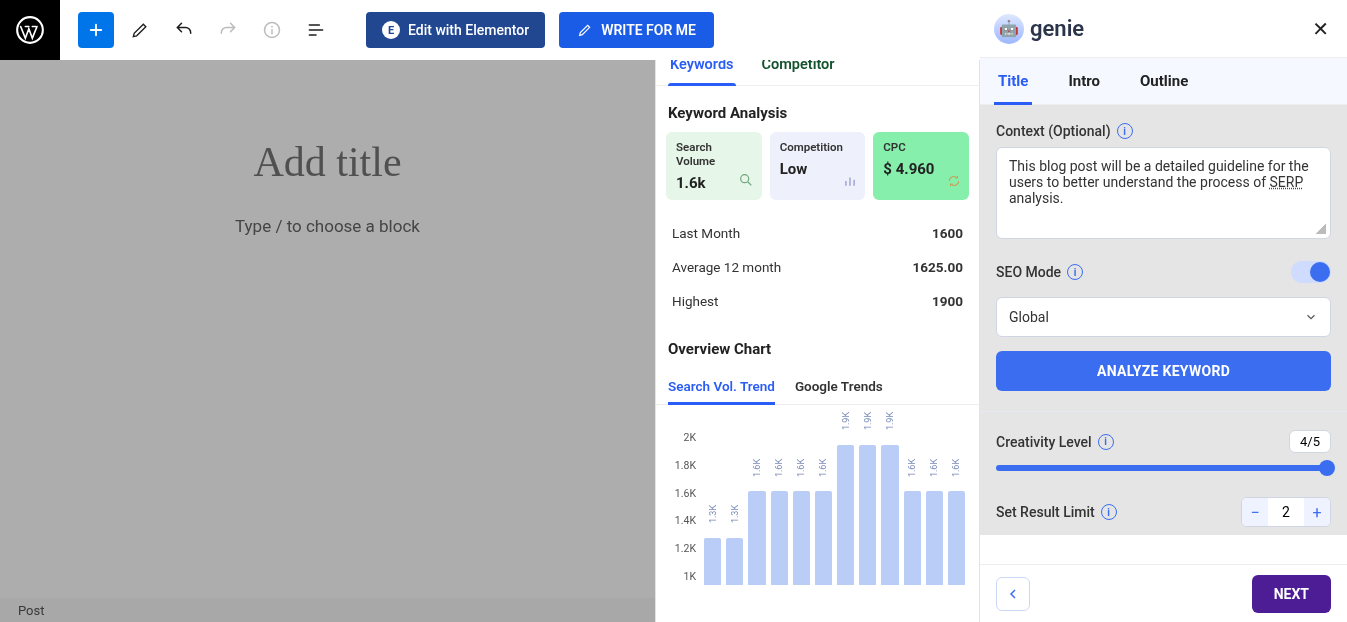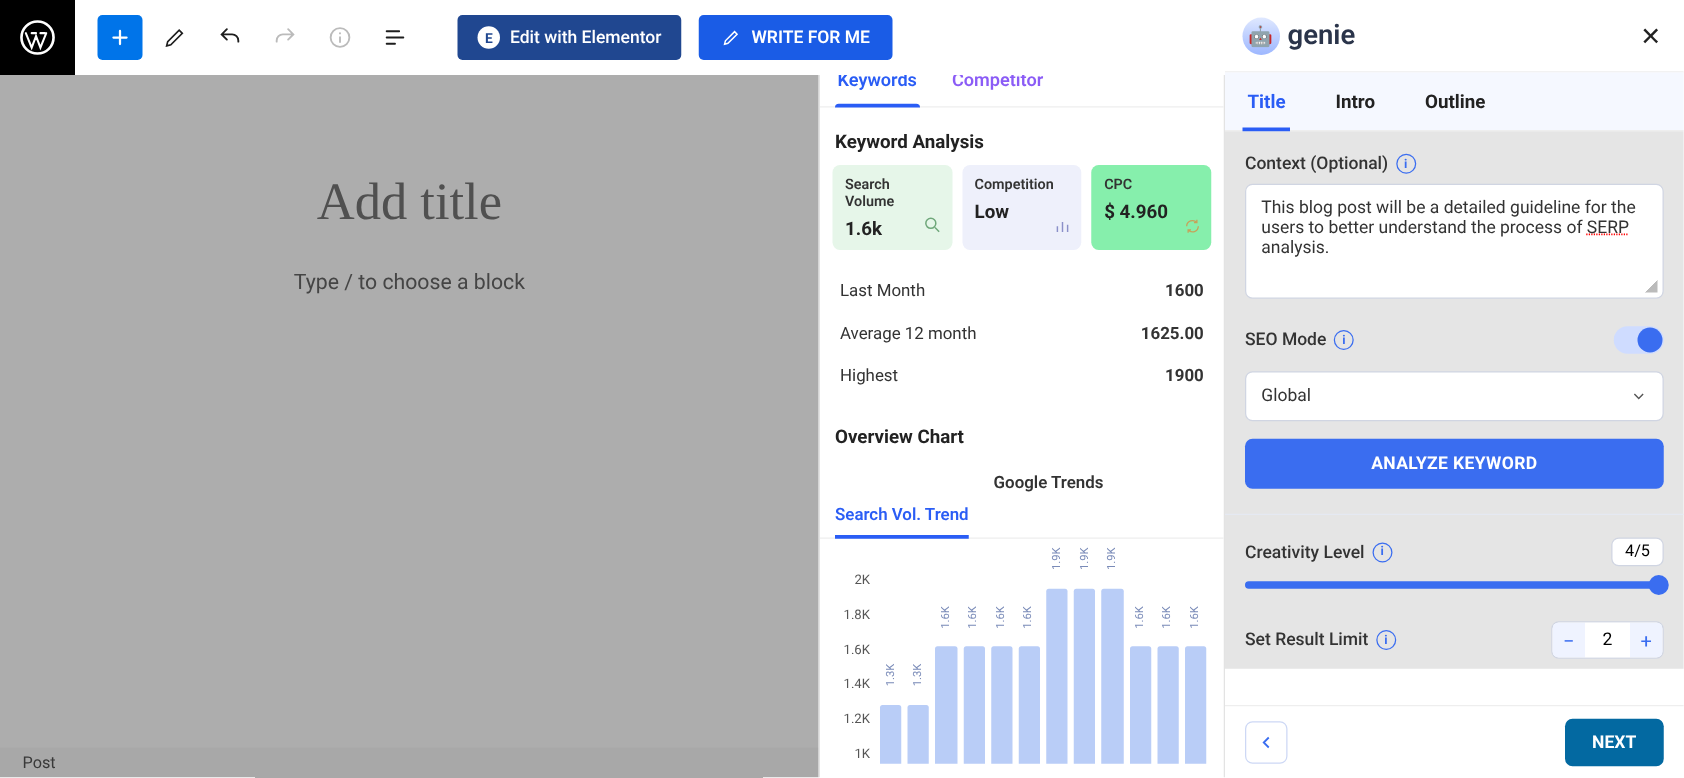--- a/index.html
+++ b/index.html
@@ -22,38 +22,38 @@
   .title-ph { position: absolute; top: 78px; left: 0; right: 0; text-align: center; font-size: 42px; color: #777; font-family: Georgia, serif; }
   .block-ph { position: absolute; top: 156px; left: 0; right: 0; text-align: center; font-size: 17px; color: #666; }
   .status-bar { position: absolute; left: 0; right: 0; bottom: 0; height: 24px; padding-left: 18px; font-size: 13px; color: #555; display:flex; align-items:center; background: #f5f5f5aa; }
 
   
   .mid-panel { position: absolute; left: 655px; top: 0; width: 325px; bottom: 0; border-left: 1px solid #e3e3e3; border-right: 1px solid #e3e3e3; background: #fff; overflow: hidden; }
   .mid-scroll { position:absolute; top:0; left:0; right:0; bottom:0; overflow-y:auto; }
   .mid-scroll::-webkit-scrollbar { width: 8px; }
   .mid-scroll::-webkit-scrollbar-thumb { background:#c8c8c8; border-radius:4px; }
   .tabs { display: flex; gap: 24px; padding: 56px 12px 0 12px; border-bottom: 1px solid #eee; }
-  .tab { font-size: 14.5px; font-weight: 600; color: #8b5cf6; padding: 0 2px 12px; cursor: pointer; position: relative; }
+  .tab { font-size: 14.5px; font-weight: 600; color: #14532d; padding: 0 2px 12px; cursor: pointer; position: relative; }
   .tab.active { color: #2a5df5; }
   .tab.active::after { content:""; position:absolute; left:0; right:0; bottom:-1px; height:3px; background:#2a5df5; border-radius:3px 3px 0 0; }
   .sect-title { font-size: 15px; font-weight: 700; color: #222; padding: 18px 12px 10px; }
   .metric-row { display:flex; gap:8px; padding: 0 10px; }
   .metric { flex:1; border-radius:6px; padding:8px 10px 8px; position:relative; }
   .metric .mlabel { font-size:11.5px; font-weight:600; color:#333; }
   .metric .mval { font-size:15px; font-weight:700; color:#222; margin-top:6px; }
   .metric .micon { position:absolute; right:8px; bottom:8px; color:#888; }
   .m-vol { background:#e6f6e9; }
   .m-comp { background:#eef0fb; }
   .m-cpc { background:#86efac; }
   .stat-list { padding: 16px 16px 4px; }
   .stat-item { display:flex; justify-content:space-between; font-size:13.5px; color:#333; padding:9px 0; }
   .stat-item .v { font-weight:700; }
   .chart-tabs { display:flex; gap:20px; padding: 10px 12px 0; border-bottom:1px solid #eee; }
   .chart-tab { font-size:13.5px; font-weight:600; color:#333; padding-bottom:10px; cursor:pointer; position:relative; }
-  .chart-tab.active { color:#2a5df5;margin-top:26px; }
+  .chart-tab.active { color:#2a5df5; }
   .chart-tab.active::after { content:""; position:absolute; left:0; right:0; bottom:-1px; height:3px; background:#2a5df5; }
   .chart-wrap { padding:24px 10px 0 10px; height:180px; display:flex; }
   .y-axis { width:34px; display:flex; flex-direction:column; justify-content:space-between; font-size:10.5px; color:#555; text-align:right; padding-right:4px; padding-top:2px; padding-bottom:2px; }
   .bars { flex:1; display:flex; align-items:flex-end; gap:5px; position:relative; padding:0 4px; }
   .bar-col { flex:1; display:flex; flex-direction:column; align-items:center; height:100%; justify-content:flex-end; }
   .bar { width:100%; background:#b9cdf7; border-radius:2px 2px 0 0; }
   .bar-label { position:absolute; transform:rotate(-90deg); font-size:9px; color:#7a8bb8; white-space:nowrap; }
 
   
   .right-panel { position:absolute; left:980px; top:0; right:0; bottom:0; background:#fff; z-index:10; padding-bottom:50px; }
@@ -78,21 +78,21 @@
   .divider { height:1px; background:#e5e9f2; margin:20px -16px 18px; }
   .slider-row { margin-top:4px; }
   .slider-track { margin-top:12px; height:6px; background:#3a6df0; border-radius:3px; position:relative; }
   .slider-thumb { position:absolute; right:0; top:50%; transform:translate(4px,-50%); width:16px; height:16px; background:#3a6df0; border-radius:50%; }
   .pill { border:1px solid #d0d5e2; border-radius:6px; padding:3px 10px; font-size:13px; background:#fff; }
   .stepper { display:flex; align-items:center; border:1px solid #d0d5e2; border-radius:6px; overflow:hidden; background:#fff; }
   .stepper button { width:26px; height:28px; border:none; background:#eff3ff; color:#3a6df0; font-size:16px; cursor:pointer; }
   .stepper input { width:36px; height:28px; border:none; text-align:center; font-size:14px; }
   .rp-footer { position:absolute; left:0; right:0; bottom:0; height:58px; background:#fff; border-top:1px solid #eee; display:flex; align-items:center; justify-content:space-between; padding:0 16px; }
   .back-btn { width:34px; height:34px; border:1px solid #cdd8f5; border-radius:6px; display:flex; align-items:center; justify-content:center; color:#3a6df0; cursor:pointer; }
-  .next-btn { height:38px; padding:0 22px; border:none; border-radius:6px; background:#0369a1; color:#fff; font-weight:700; font-size:14px; cursor:not-allowed; }
+  .next-btn { height:38px; padding:0 22px; border:none; border-radius:6px; background:#4c1d95; color:#fff; font-weight:700; font-size:14px; cursor:not-allowed; }
   .resize-corner { position:absolute; right:4px; bottom:4px; width:10px; height:10px; background:linear-gradient(135deg, transparent 50%, #bbb 50%); }
 </style>
 </head>
 <body>
 
 <div class="toolbar">
   <div class="wp-logo">
     <svg viewBox="0 0 24 24" fill="none">
         <circle cx="12" cy="12" r="11" stroke="#fff" stroke-width="1.8"></circle>
         <path d="M4 9l4 10 3-8 3 8 4-10M8 9h3m3 0h3" stroke="#fff" stroke-width="1.4" stroke-linecap="round"></path>

